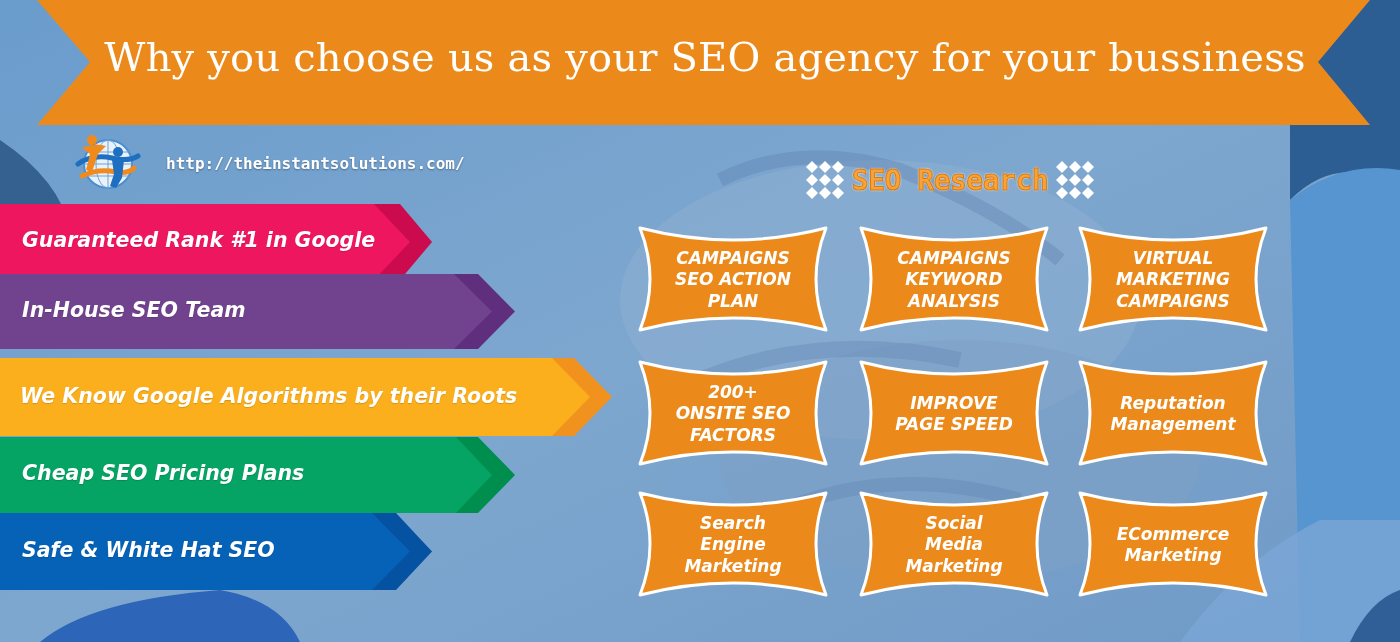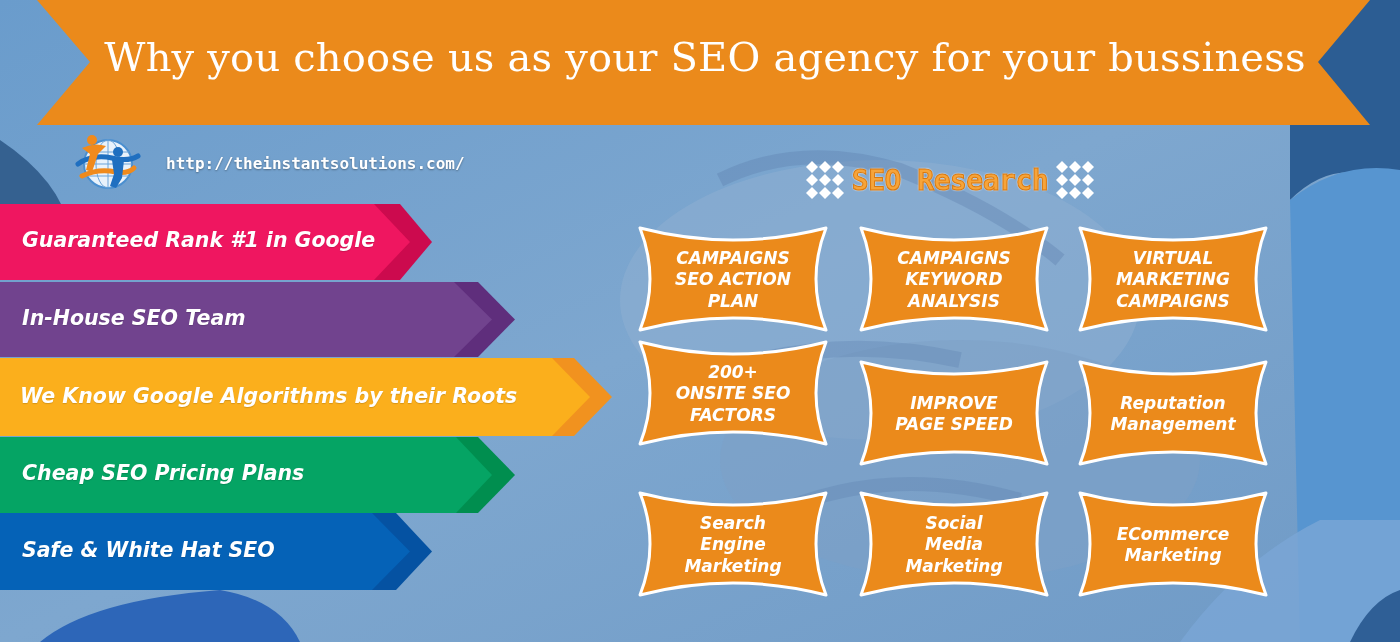--- a/index.html
+++ b/index.html
@@ -151,21 +151,21 @@
 <div class="features">
 
   <div class="feature" style="top:204px;width:440px;height:76px;">
     <svg width="440" height="76" viewBox="0 0 440 76">
       <polygon points="0,0 400,0 432,38 400,76 0,76" fill="#CC0A4E"></polygon>
       <polygon points="0,0 374,0 410,38 374,76 0,76" fill="#EF1660"></polygon>
     </svg>
     <span class="feature-label" style="top:24px;">Guaranteed Rank #1 in Google</span>
   </div>
 
-  <div class="feature" style="top:282px;width:520px;height:66px;padding-left:16px;">
+  <div class="feature" style="top:274px;width:520px;height:66px;padding-left:16px;">
     <svg width="520" height="75" viewBox="0 0 520 75">
       <polygon points="0,0 478,0 515,37.5 478,75 0,75" fill="#5F2E7C"></polygon>
       <polygon points="0,0 454,0 492,37.5 454,75 0,75" fill="#71438E"></polygon>
     </svg>
     <span class="feature-label" style="top:24px;">In-House SEO Team</span>
   </div>
 
   <div class="feature" style="top:358px;width:620px;height:78px;">
     <svg width="620" height="78" viewBox="0 0 620 78">
       <polygon points="0,0 574,0 612,39 574,78 0,78" fill="#F1921F"></polygon>
@@ -211,21 +211,21 @@
   </div>
   <div class="service" style="left:1076px;top:224px;">
     <svg width="194" height="110" viewBox="0 0 194 110">
       <path d="M4 4 Q97 28 190 4 Q170 55 190 106 Q97 82 4 106 Q24 55 4 4 Z" fill="#EB8A1B" stroke="#ffffff" stroke-width="3" stroke-linejoin="round"></path>
     </svg>
     <div class="service-label">VIRTUAL
 MARKETING
 CAMPAIGNS</div>
   </div>
 
-  <div class="service" style="left:636px;top:338px;">
+  <div class="service" style="left:636px;top:358px;">
     <svg width="194" height="110" viewBox="0 0 194 110">
       <path d="M4 4 Q97 28 190 4 Q170 55 190 106 Q97 82 4 106 Q24 55 4 4 Z" fill="#EB8A1B" stroke="#ffffff" stroke-width="3" stroke-linejoin="round"></path>
     </svg>
     <div class="service-label">200+
 ONSITE SEO
 FACTORS</div>
   </div>
   <div class="service" style="left:857px;top:358px;">
     <svg width="194" height="110" viewBox="0 0 194 110">
       <path d="M4 4 Q97 28 190 4 Q170 55 190 106 Q97 82 4 106 Q24 55 4 4 Z" fill="#EB8A1B" stroke="#ffffff" stroke-width="3" stroke-linejoin="round"></path>

